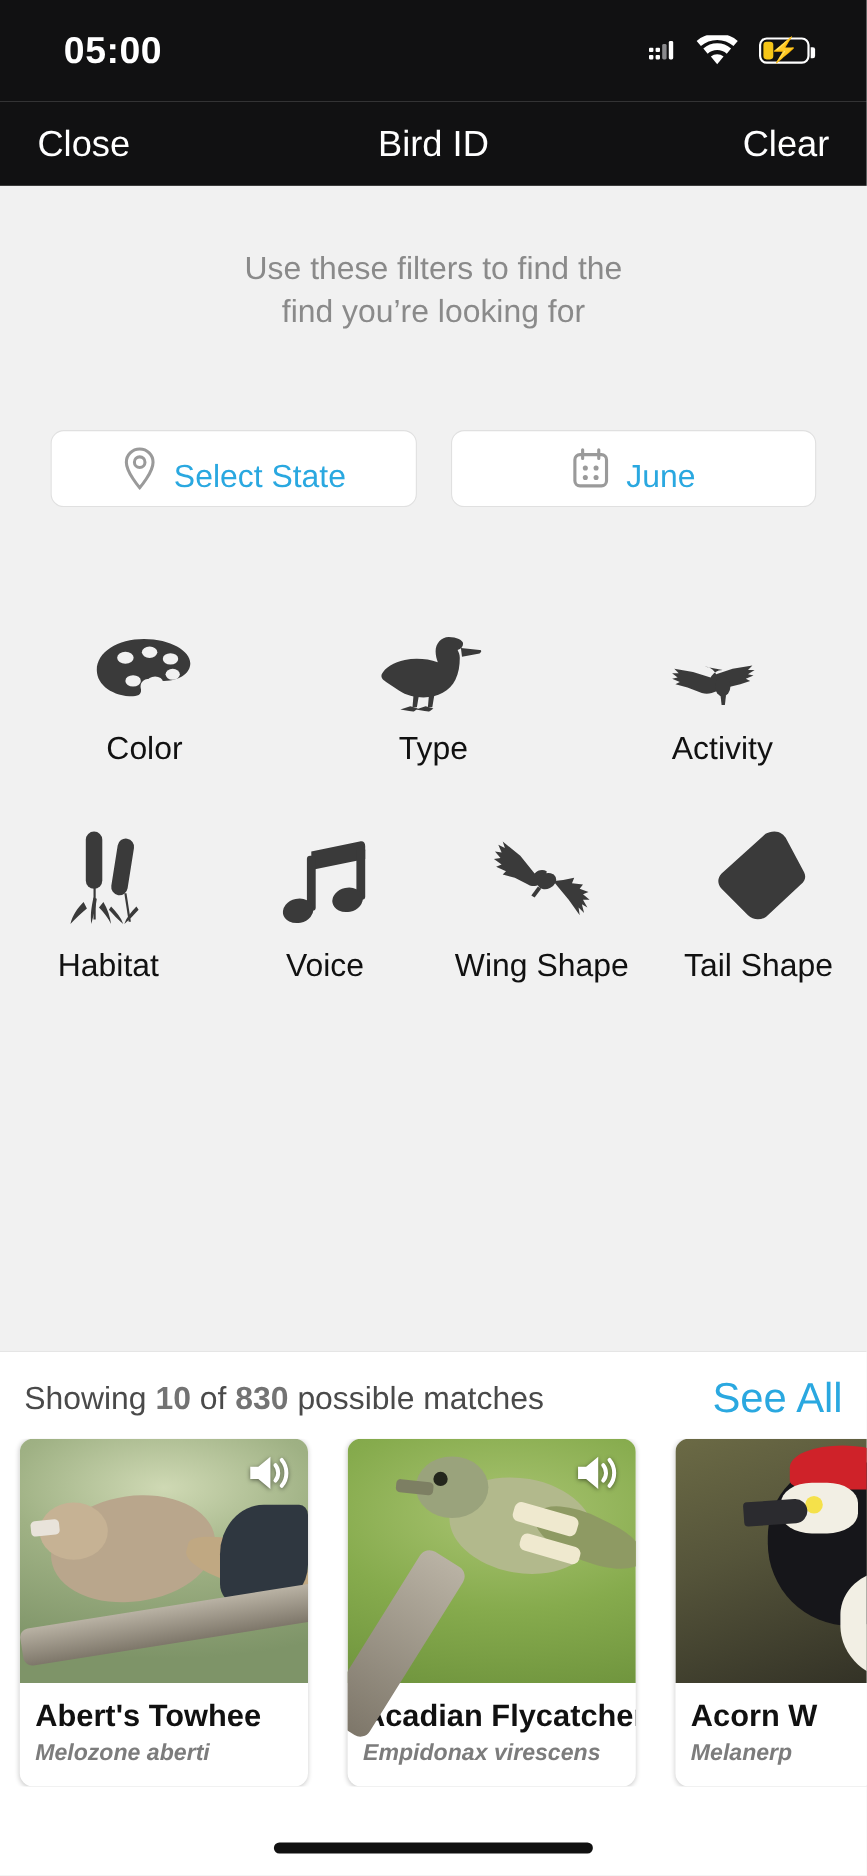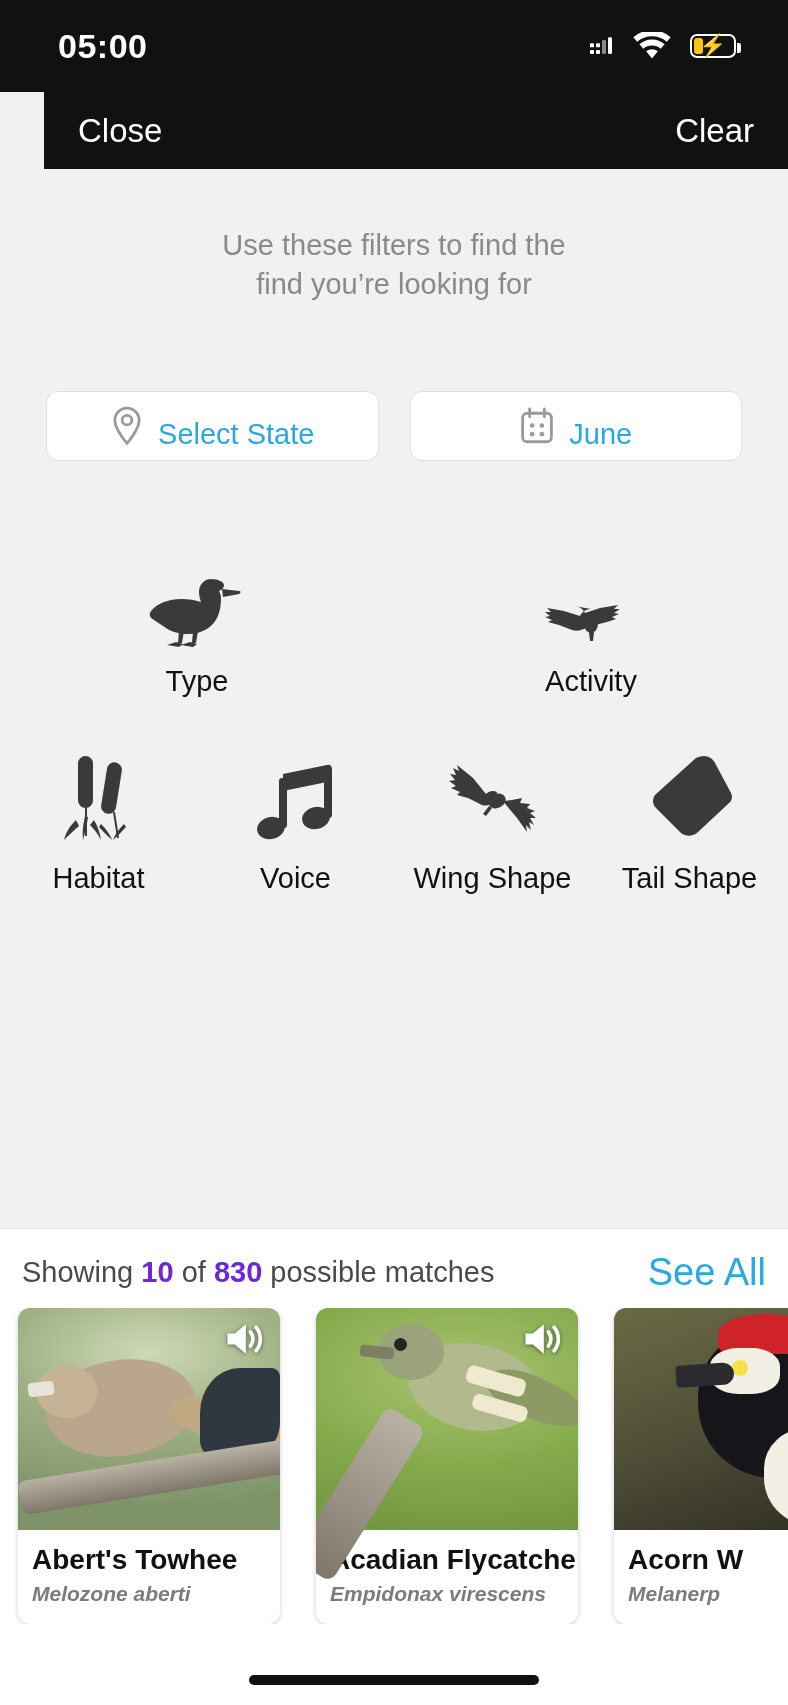--- a/index.html
+++ b/index.html
@@ -36,21 +36,20 @@
   .batt .bolt{
     position:absolute; left:50%; top:50%; transform:translate(-50%,-50%);
     font-size:22px; line-height:1; color:#fff; font-weight:700;
   }
 
   
   .navbar{
     background:#111112; color:#fff; height:77px;
     display:flex; align-items:center; justify-content:space-between;
     padding:0 34px;
-    margin-left:44px;
   }
   .navbar .nav-btn{ font-size:33px; color:#fff; background:none; border:none;
     font-family:inherit; cursor:pointer; }
   .navbar .nav-title{
     position:absolute; left:0; right:0; text-align:center;
     font-size:33px; pointer-events:none;
   }
   .nav-wrap{ position:relative; }
 
   
@@ -84,21 +83,21 @@
   
   .results{
     position:absolute; left:0; right:0; bottom:0; top:1228px;
     background:#fff; border-top:1px solid #e3e3e3;
   }
   .res-head{
     display:flex; align-items:center; justify-content:space-between;
     padding:22px 22px 14px 22px;
   }
   .res-count{ font-size:29px; color:#4a4a4a; }
-  .res-count b{ color:#6d28d9; font-weight:700; }
+  .res-count b{ color:#737373; font-weight:700; }
   .see-all{ font-size:38px; color:#2aa8e0; cursor:pointer; }
 
   .cards{ display:flex; gap:36px; padding:0 0 0 18px; overflow:hidden;font-weight:bold; }
   .card{
     width:262px; flex:none; background:#fff; border-radius:12px;
     box-shadow:0 1px 5px rgba(0,0,0,.20); overflow:hidden; cursor:pointer;
   }
   .card .photo{ height:222px; position:relative; }
   .spk{
     position:absolute; top:12px; right:14px; width:44px; height:38px;
@@ -156,20 +155,21 @@
     <div class="batt">
       <div class="lvl"></div>
       <div class="bolt">⚡</div>
     </div>
   </div>
 </div>
 
 <div class="nav-wrap">
   <div class="navbar">
     <button class="nav-btn">Close</button>
+    <div class="nav-title">Bird ID</div>
     <button class="nav-btn">Clear</button>
   </div>
 </div>
 
 <div class="filters">
 
   <div class="hint">
     <div>Use these filters to find the</div>
     <div>find you’re looking for</div>
   </div>
@@ -193,20 +193,34 @@
       </svg>
       <span class="ptxt">June</span>
     </div>
   </div>
 
   <div class="grid">
 
     <div class="grid-row">
 
 
+      <div class="cell">
+        <div class="glyph">
+          <svg width="96" height="72" viewBox="0 0 96 72">
+            <path d="M48 6 C24 6 5 18 5 34 C5 48 20 58 38 58 c6 0 8-3 7-7 c-1-5 2-9 8-9 c5 0 8 2 13 2 c16 0 24-8 24-16 C90 17 72 6 48 6 Z" fill="#3a3a3a"></path>
+            <ellipse cx="31" cy="23" rx="7.5" ry="5.5" fill="#f1f1f1"></ellipse>
+            <ellipse cx="53" cy="18" rx="7" ry="5.2" fill="#f1f1f1"></ellipse>
+            <ellipse cx="72" cy="24" rx="7" ry="5.2" fill="#f1f1f1"></ellipse>
+            <ellipse cx="74" cy="38" rx="6.5" ry="5" fill="#f1f1f1"></ellipse>
+            <ellipse cx="58" cy="45" rx="7" ry="5" fill="#f1f1f1"></ellipse>
+            <ellipse cx="38" cy="44" rx="7" ry="5.2" fill="#f1f1f1"></ellipse>
+          </svg>
+        </div>
+        <div class="clabel">Color</div>
+      </div>
 
       <div class="cell">
         <div class="glyph">
           <svg width="96" height="74" viewBox="0 0 96 74">
             <g fill="#3a3a3a">
               <path d="M62 6 c-7 0-12 6-12 13 c0 4 1 7 2 10 c-9-3-20-4-30-2 c-10 2-18 7-21 13 c-1 3 1 5 4 7 l12 8 c6 4 14 6 22 6 c13 0 24-6 29-16 c3-6 4-13 4-20 c0-3-1-5-2-7 c3-1 5-3 5-6 C75 9 69 6 62 6 Z"></path>
               <path d="M73 16 l17 2 c2 0 2 2 0 3 l-16 3 Z"></path>
               <path d="M30 58 l-1 12 4 0 2-12 Z M44 58 l-1 12 4 0 2-12 Z"></path>
               <path d="M27 69 l-9 3 12 2 4-3 Z M41 69 l-9 3 12 2 4-3 Z"></path>
             </g>

